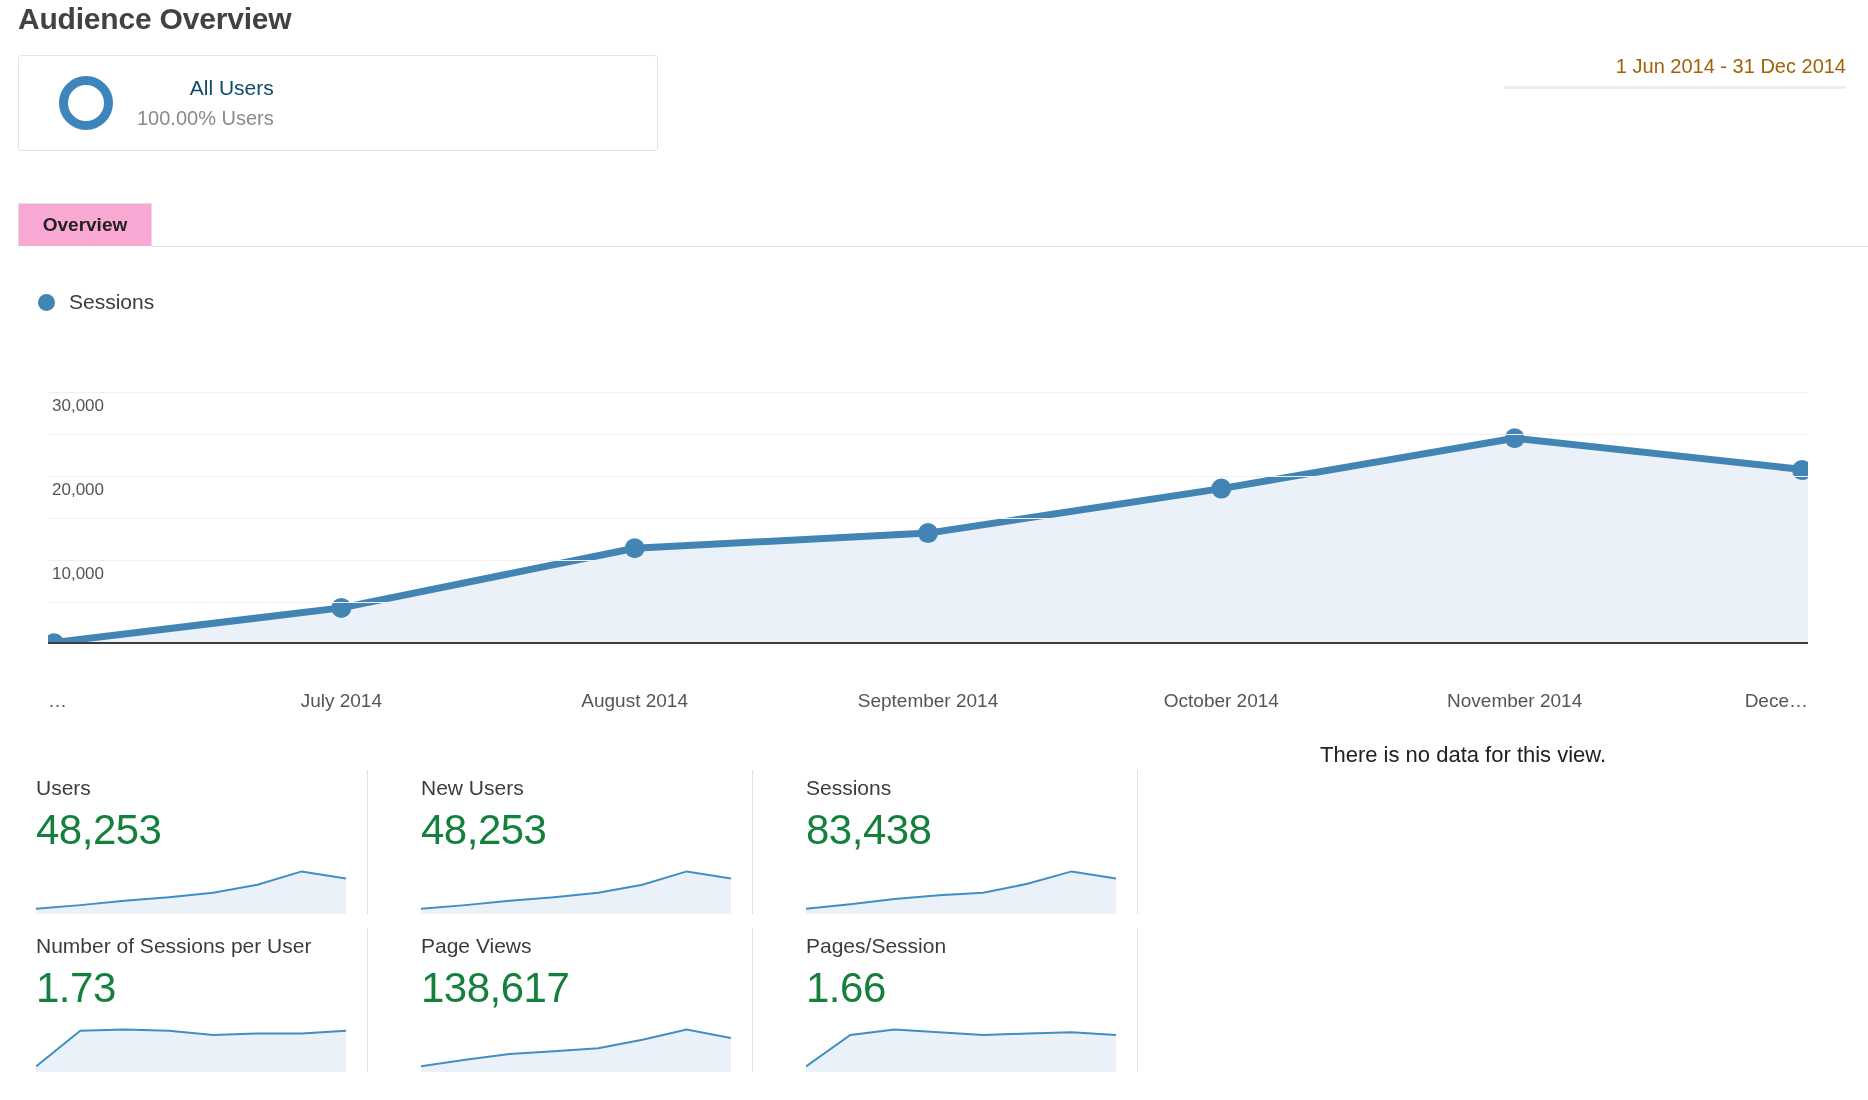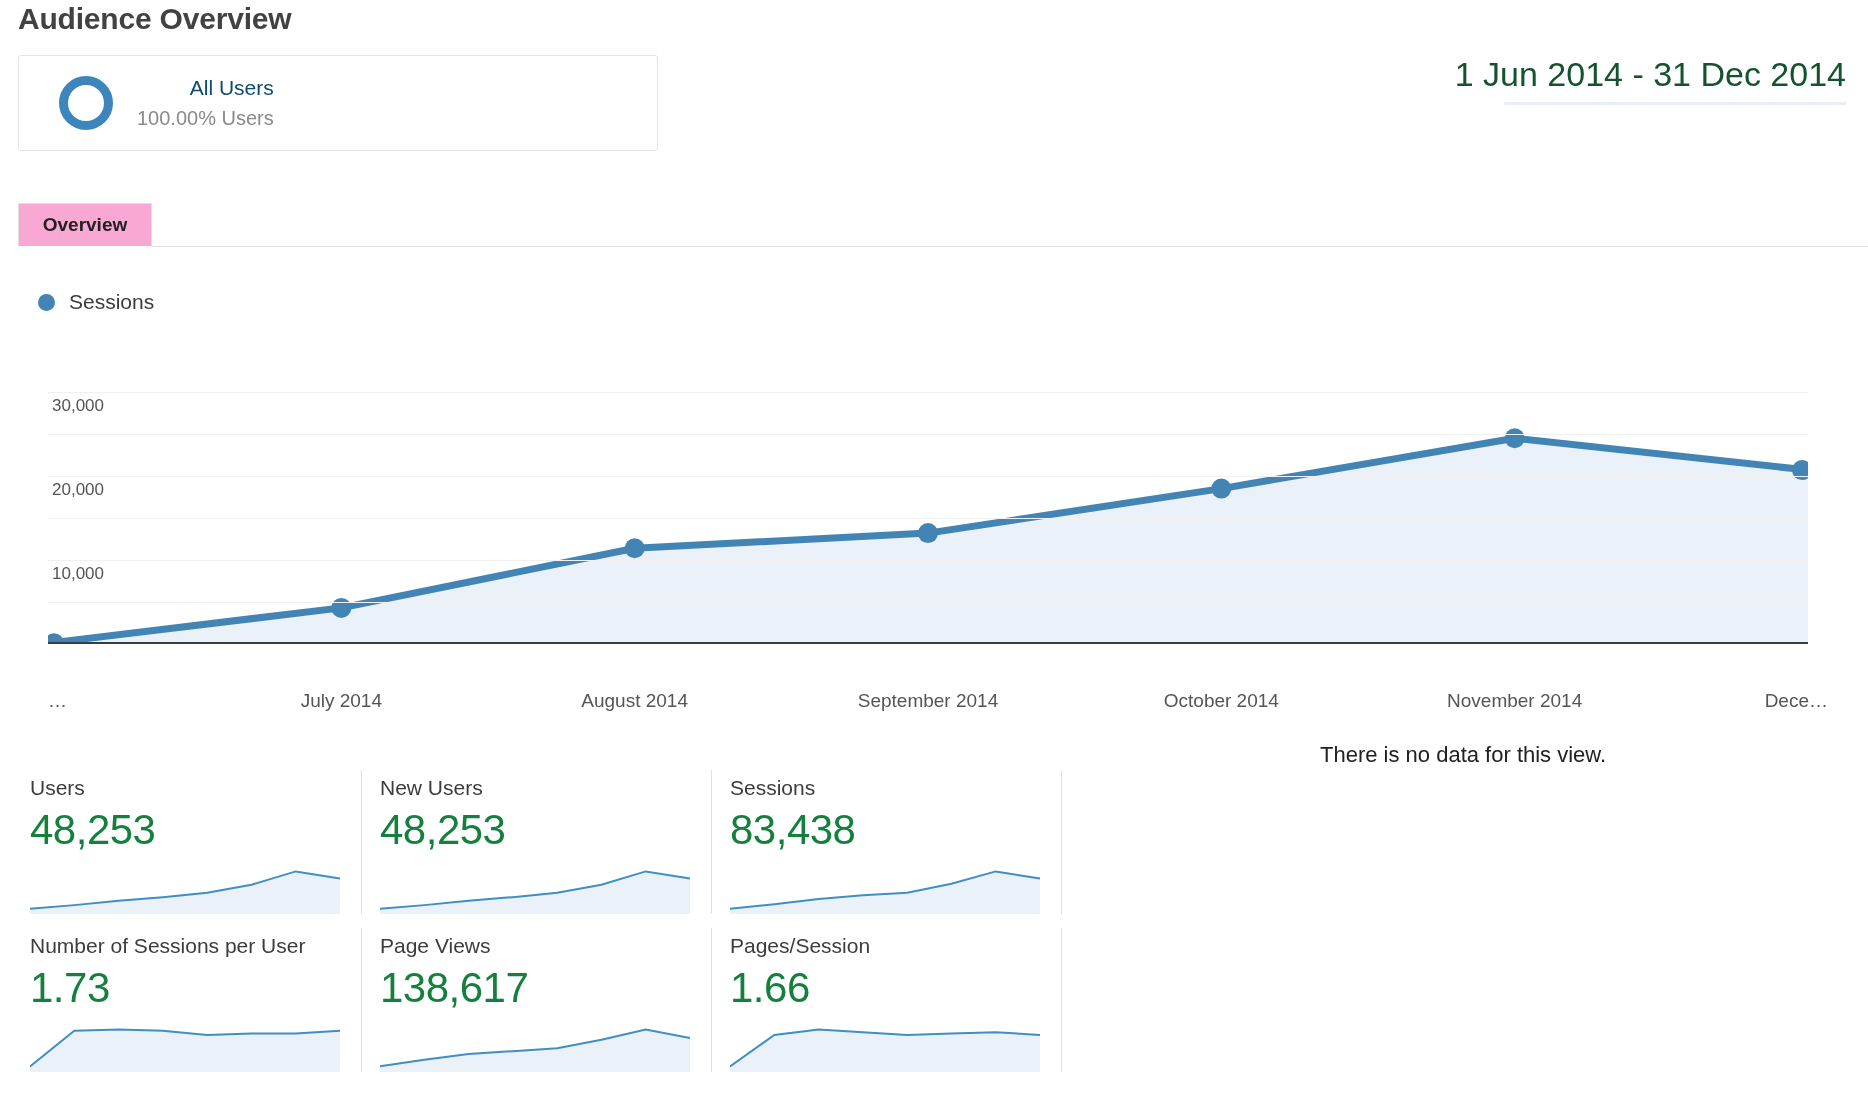--- a/index.html
+++ b/index.html
@@ -68,22 +68,22 @@
     margin-top: 3px;
   }
 
   .date-range {
     position: absolute;
     right: 22px;
     top: 55px;
     text-align: right;
   }
   .date-range-text {
-    font-size: 34px;
-    color: #14532d;
+    font-size: 20px;
+    color: #a16207;
     white-space: nowrap;
   }
   .date-range-underline {
     margin-top: 8px;
     height: 3px;
     background: #eceff1;
     width: 342px;
     margin-left: auto;
   }
 
@@ -179,27 +179,28 @@
   }
   .x-tick {
     position: absolute;
     top: 690px;
     font-size: 19px;
     color: #555555;
     transform: translateX(-50%);
     white-space: nowrap;
   }
   .x-tick.first { transform: none; }
-  .x-tick.last  { transform: translateX(-100%); margin-left: 20px; }
+  .x-tick.last  { transform: translateX(-100%); }
 
   
   .cards-row {
     position: absolute;
-    left: 12px;
+    left: 18px;
     display: flex;
+    gap: 35px;
   }
   .cards-row.row1 { top: 770px; }
   .cards-row.row2 { top: 928px; }
 
   .card {
     width: 350px;
     height: 144px;
     position: relative;
     box-sizing: border-box;
     padding-left: 18px;

